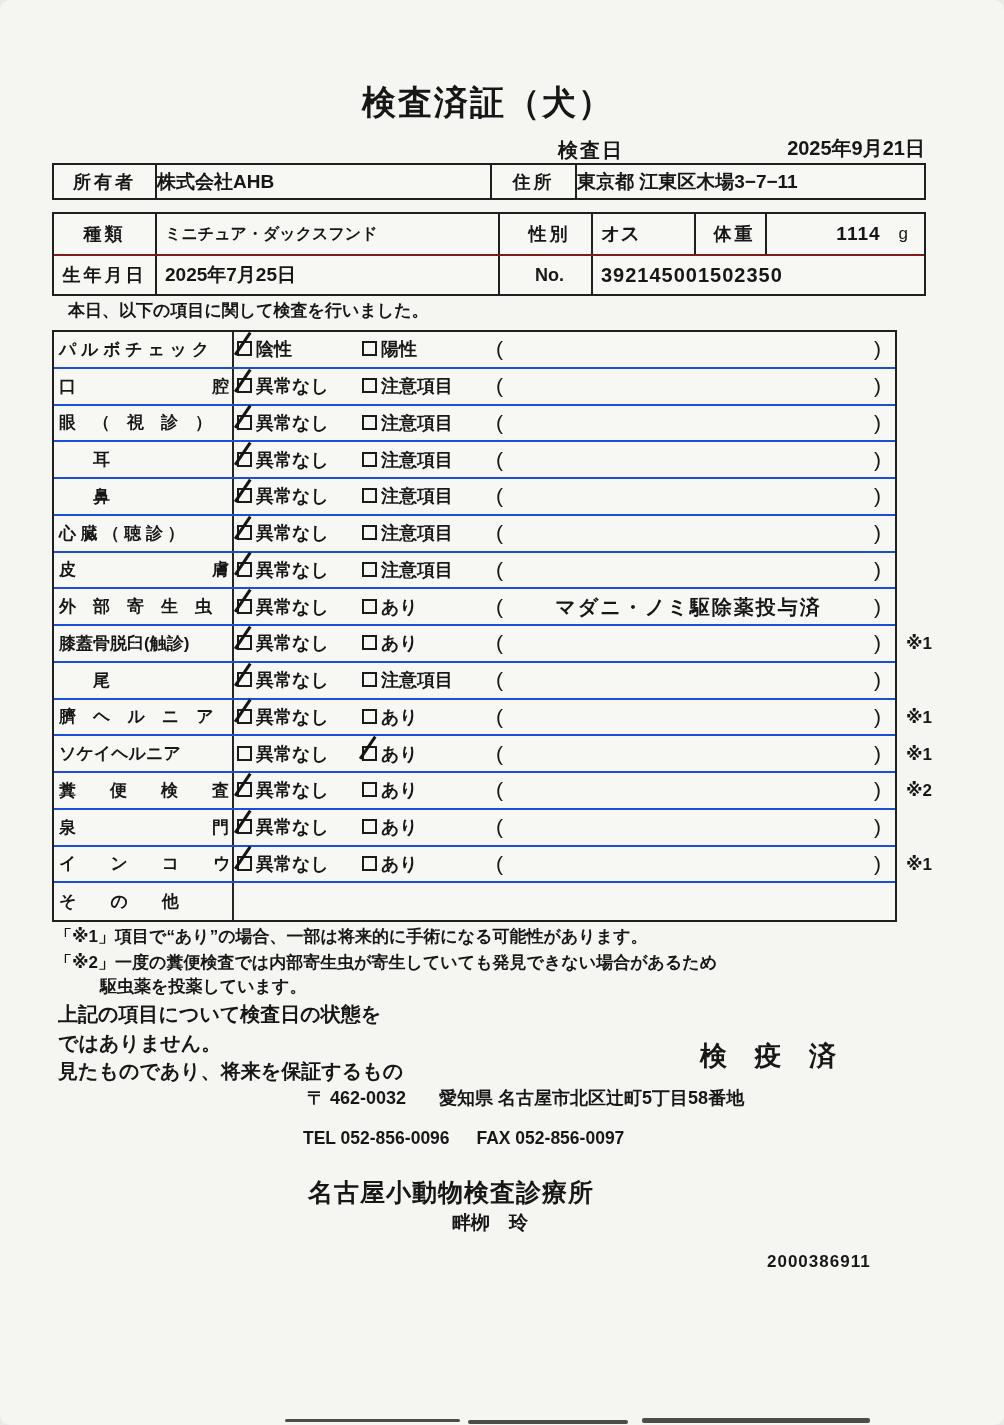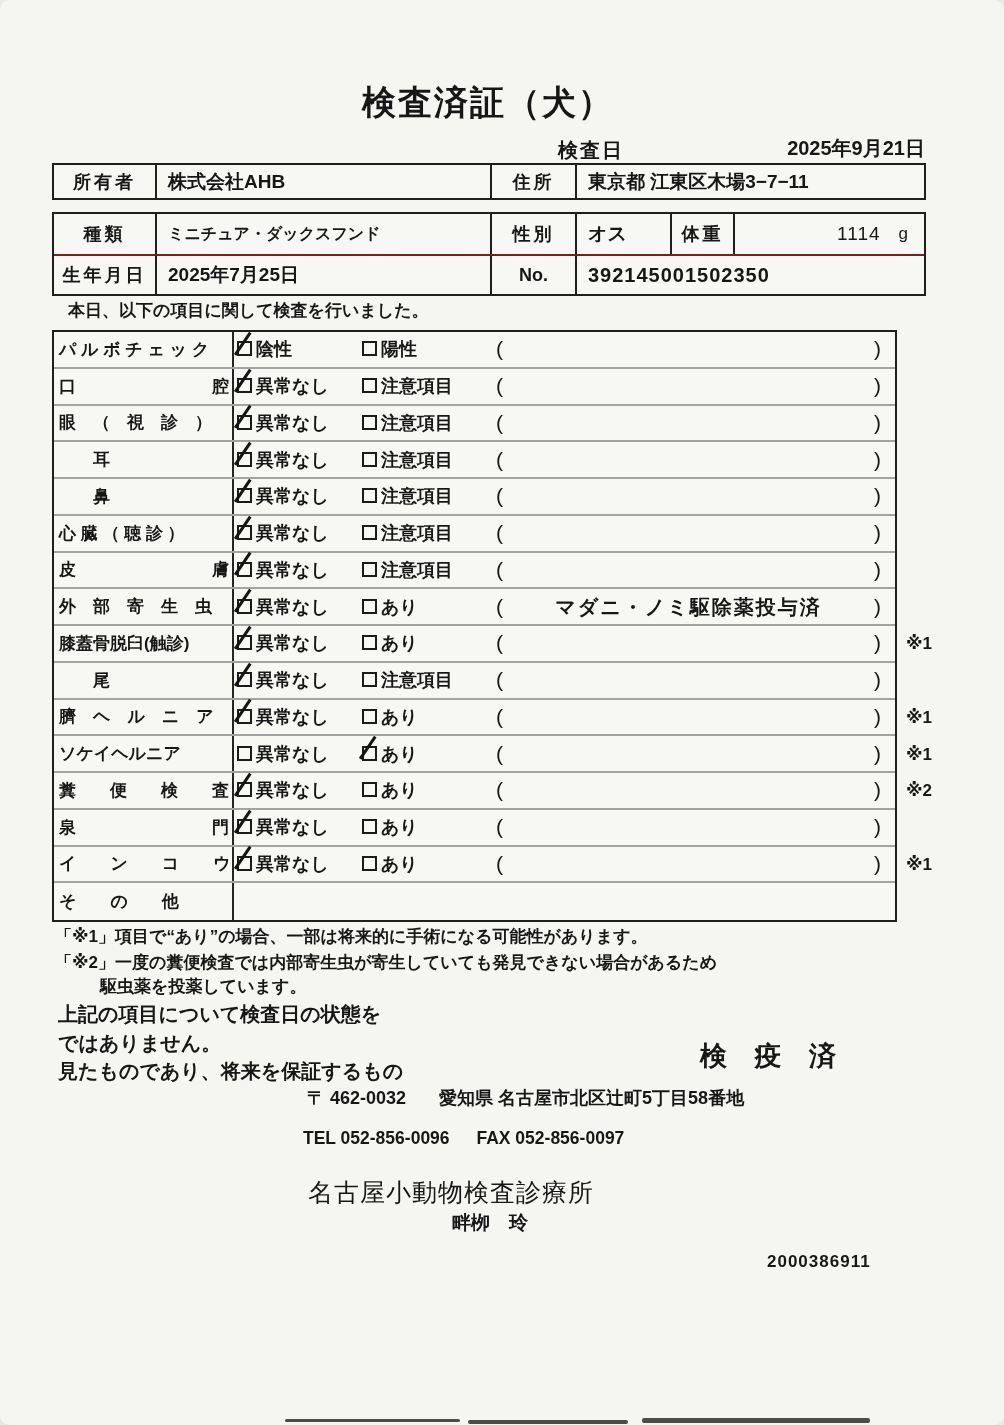--- a/index.html
+++ b/index.html
@@ -19,41 +19,41 @@
   .insp-date { position:absolute; top:135px; right:79px; font-size:20px; font-weight:600; }
 
   
   .tbl { position:absolute; left:52px; width:874px; border:2px solid #1f1f1f; background:#f7f7f4; }
   .tbl-row { display:flex; width:100%; }
   .tbl-row + .tbl-row { border-top:2px solid #7f1d1d; }
   .cell { display:flex; align-items:center; min-width:0;text-align:right; }
   .cell.br { border-right:2px solid #1f1f1f; }
   .hlabel { justify-content:center; font-size:18px; font-weight:700; letter-spacing:3px; }
   .hlabel.latin { letter-spacing:0; }
-  .hval { padding-left:11px; font-size:19px; font-weight:600; white-space:nowrap; }
+  .hval { font-size:19px; font-weight:600; white-space:nowrap; }
   .t1 { top:163px; height:37px; } .t1 .tbl-row { height:33px; }
-  .t2 { top:212px; height:84px; } .t2 .tbl-row { height:40px; }
+  .t2 { top:212px; height:84px; } .t2 .tbl-row { height:40px;gap:8px; }
   .w-label { width:103px; } .w-val { width:335px; } .w-addr-label { width:85px; }
   .w-rest { flex:1; }
   .w-sex { width:95px; } .w-wlabel { width:63px; }
   .breed { font-size:16px; }
   .weight-cell { justify-content:flex-end; padding-right:16px; }
-  .weight-num { font-size:19px; font-weight:400; letter-spacing:1px; }
+  .weight-num { font-size:19px; font-weight:700; letter-spacing:1px; }
   .weight-unit { font-size:17px; margin-left:18px; }
   .no-val { font-size:20px; letter-spacing:1px; }
 
   .intro { position:absolute; left:68px; top:299px; font-size:17px; font-weight:700; }
 
   
   .chk-table {
     position:absolute; left:52px; top:330px; width:845px;
     border:2px solid #1f1f1f; background:#f7f7f4;
   }
   .chk-row { position:relative; height:36.75px; display:flex; }
-  .chk-row:not(:last-child) { border-bottom:2px solid #a3a3a3; }
+  .chk-row:not(:last-child) { border-bottom:2px solid #1d4ed8; }
   .chk-label {
     width:180px; border-right:2px solid #262626;
     display:flex; align-items:center; padding-left:5px;
     font-size:17px; font-weight:600; white-space:pre; overflow:hidden;
   }
   .chk-content { position:relative; flex:1; }
   .cb {
     position:absolute; top:50%; margin-top:-8px; width:15px; height:15px;
     border:2px solid #1b1b1b; background:transparent;
   }
@@ -84,21 +84,21 @@
   .fn { position:absolute; font-size:17px; font-weight:600; white-space:nowrap; }
   .fn1 { left:55px; top:925px; }
   .fn2a { left:55px; top:951px; }
   .fn2b { left:100px; top:975px; }
   .disclaimer { position:absolute; left:58px; top:1000px; font-size:20px; font-weight:700; line-height:28.5px; }
   .stamp { position:absolute; left:700px; top:1038px; font-size:27px; font-weight:600; letter-spacing:10px; white-space:nowrap; }
   .postal-line { position:absolute; left:307px; top:1086px; font-size:18px; font-weight:600; white-space:nowrap; }
   .postal-line .addr { margin-left:28px;margin-top:14px; }
   .tel-line { position:absolute; left:303px; top:1128px; font-size:17.5px; font-weight:600; white-space:nowrap; }
   .tel-line .fax { margin-left:22px; }
-  .clinic-name { position:absolute; left:308px; top:1176px; font-size:25px; font-weight:400; letter-spacing:1px; white-space:nowrap; }
+  .clinic-name { position:absolute; left:308px; top:1176px; font-size:25px; font-weight:700; letter-spacing:1px; white-space:nowrap; }
   .vet-name { position:absolute; left:452px; top:1210px; font-size:19px; font-weight:600; white-space:nowrap; }
   .serial { position:absolute; left:750px; top:1252px; font-size:17px; font-weight:600; letter-spacing:1px;margin-left:17px; }
 
   
   .smudge { position:absolute; background:#4c4c48; filter:blur(0.7px); border-radius:2px; }
   .sm1 { left:285px; top:1419px; width:175px; height:3px; }
   .sm2 { left:468px; top:1420px; width:160px; height:4px; }
   .sm3 { left:642px; top:1418px; width:228px; height:5px; }
 </style>
 </head>

